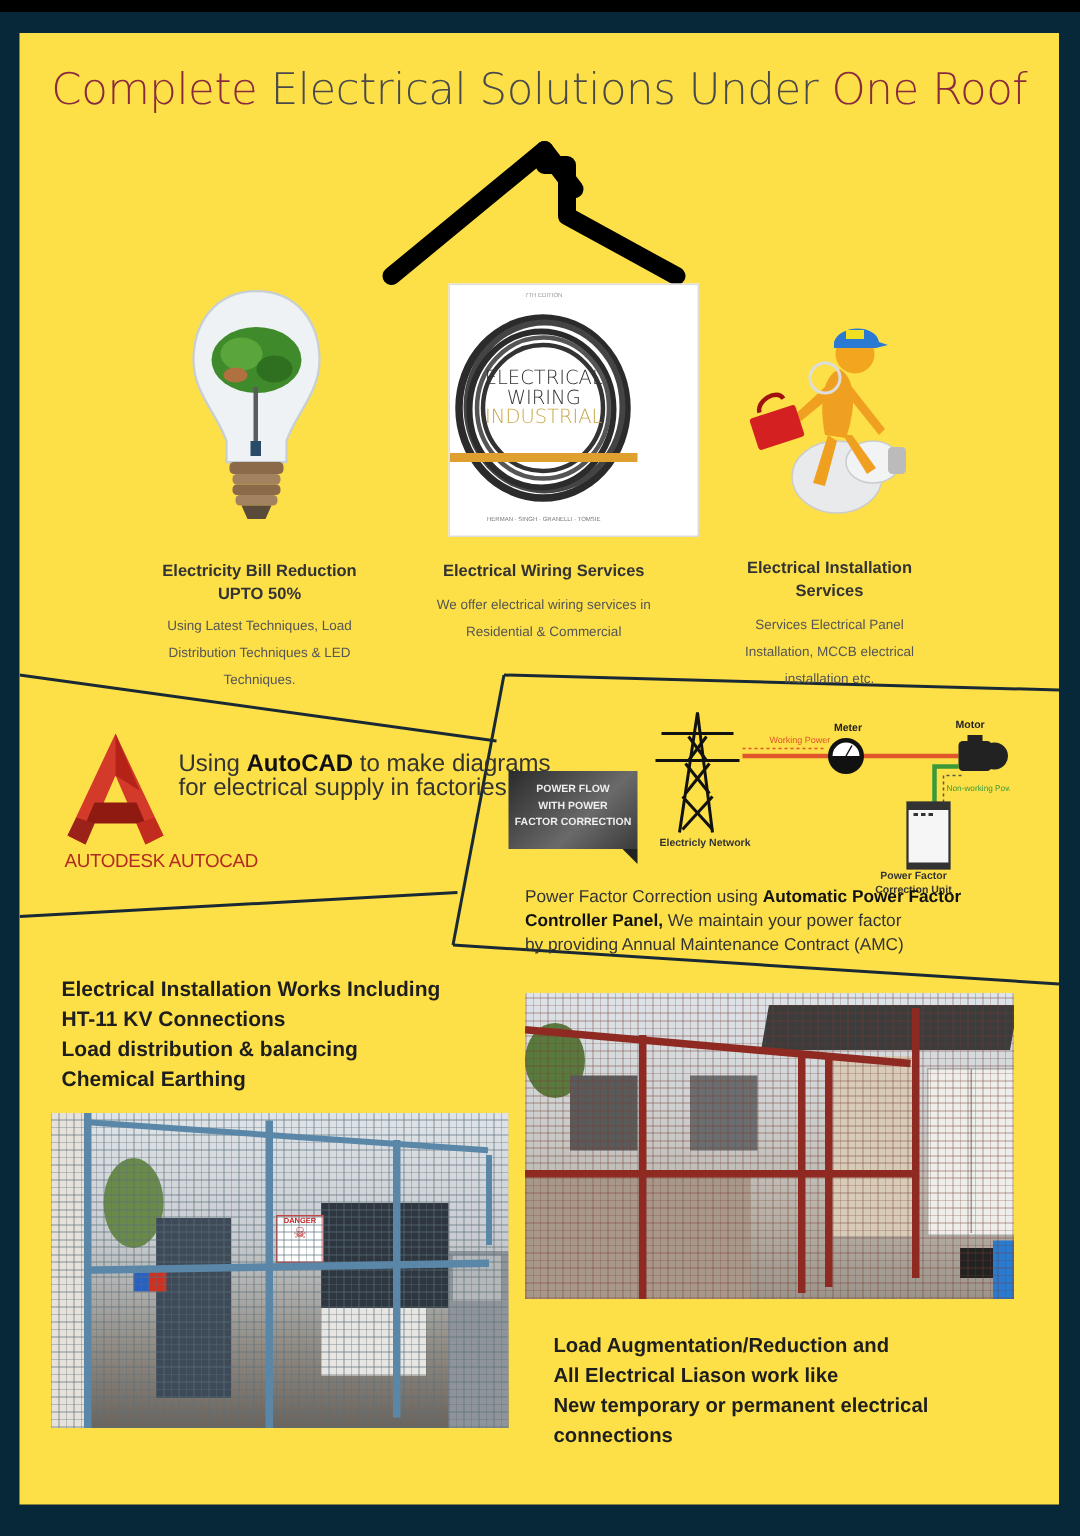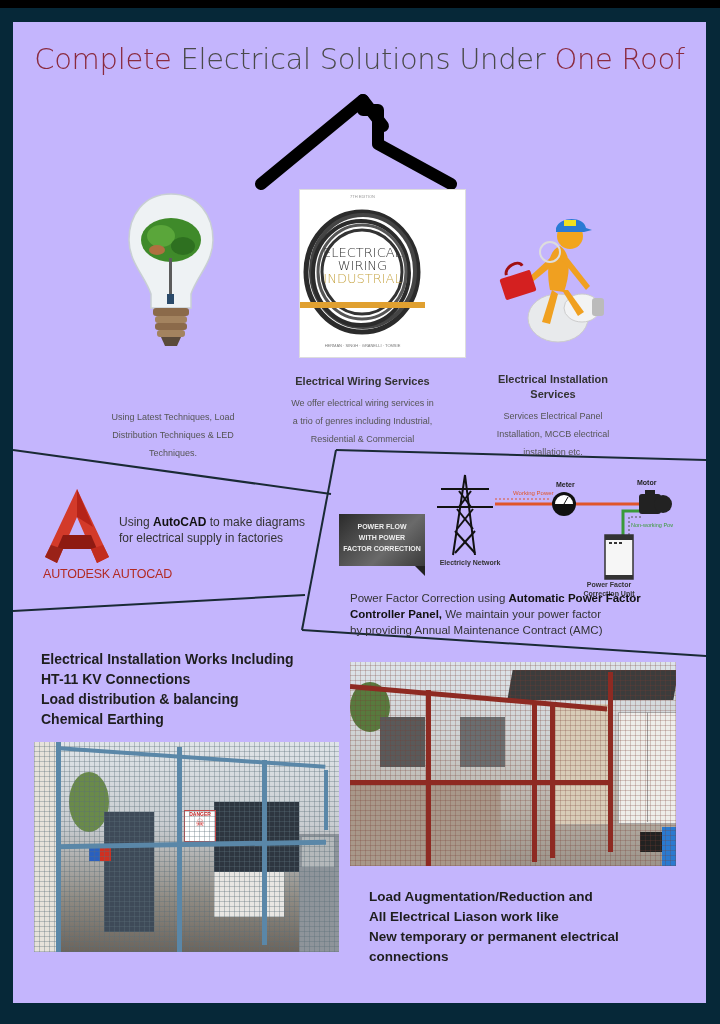--- a/index.html
+++ b/index.html
@@ -1,26 +1,26 @@
 <!DOCTYPE html>
 <html><head>
 <meta charset="utf-8">
 <style>
   html,body{margin:0;padding:0;}
   body{width:720px;height:1024px;background:#062838;position:relative;overflow:hidden;font-family:"Liberation Sans",sans-serif;}
   .topbar{position:absolute;left:0;top:0;width:720px;height:8px;background:#000;}
-  .card{position:absolute;left:13px;top:22px;width:693px;height:981px;background:#c4b5fd;overflow:hidden;}
+  .card{position:absolute;left:13px;top:22px;width:693px;height:981px;background:#fde047;overflow:hidden;}
   .title{position:absolute;left:0;top:20px;width:693px;text-align:center;font-family:"DejaVu Sans",sans-serif;font-size:29px;font-weight:300;color:#4a4a4a;letter-spacing:-0.3px;white-space:nowrap;}
   .title .accent{color:#8a2a3e;}
   .roof{position:absolute;left:240px;top:62px;width:210px;height:110px;}
   .svc-img{position:absolute;}
   .svc-title{position:absolute;text-align:center;font-size:11px;font-weight:bold;color:#333;line-height:15px;}
   .svc-desc{position:absolute;text-align:center;font-size:9px;color:#555;line-height:18px;}
   .lines{position:absolute;left:0;top:0;}
-  .autocad-text{position:absolute;left:106px;top:492px;font-size:12px;color:#333;line-height:16px;}
+  .autocad-text{position:absolute;left:106px;top:480px;font-size:16px;color:#333;line-height:16px;}
   .autocad-text b{color:#111;}
   .autodesk-label{position:absolute;left:30px;top:545px;font-size:12.5px;color:#b22a22;letter-spacing:-0.2px;}
   .pf-box{position:absolute;left:326px;top:492px;width:86px;height:52px;background:linear-gradient(135deg,#2b2b2b,#6a6a6a 60%,#3a3a3a);color:#eee;font-size:7px;text-align:center;line-height:11px;padding-top:7px;box-sizing:border-box;font-weight:bold;}
   .pf-box:after{content:"";position:absolute;right:0;bottom:-10px;border-left:10px solid transparent;border-top:10px solid #222;}
   .diag-label{position:absolute;font-size:7px;color:#333;font-weight:bold;text-align:center;line-height:9px;}
   .pf-text{position:absolute;left:337px;top:568px;font-size:11.5px;color:#333;line-height:16px;}
   .pf-text b{color:#111;}
   .works{position:absolute;left:28px;top:627px;font-size:14px;font-weight:bold;color:#1e1e1e;line-height:20px;}
   .liason{position:absolute;left:356px;top:865px;font-size:13.5px;font-weight:bold;color:#1e1e1e;line-height:20px;}
   .photo{position:absolute;overflow:hidden;}
@@ -58,20 +58,24 @@
     <ellipse cx="60" cy="56" rx="12" ry="9" fill="#2e7020"></ellipse>
     <ellipse cx="34" cy="60" rx="8" ry="5" fill="#b07040"></ellipse>
     <rect x="46" y="68" width="3" height="44" fill="#5b5b5b"></rect>
     <rect x="44" y="104" width="7" height="10" fill="#2a4a6a"></rect>
     <rect x="30" y="118" width="36" height="8" rx="3" fill="#8b6a4a"></rect>
     <rect x="32" y="126" width="32" height="7" rx="3" fill="#a3835f"></rect>
     <rect x="32" y="133" width="32" height="7" rx="3" fill="#8b6a4a"></rect>
     <rect x="34" y="140" width="28" height="7" rx="3" fill="#a3835f"></rect>
     <path d="M38,147 L58,147 L54,156 L42,156 Z" fill="#5a4a3a"></path>
   </svg>
+  <div class="svc-title" style="left:75px;top:352px;width:170px;">
+    <div>Electricity Bill Reduction</div>
+    <div>UPTO 50%</div>
+  </div>
   <div class="svc-desc" style="left:75px;top:386px;width:170px;">
     <div>Using Latest Techniques, Load</div>
     <div>Distribution Techniques &amp; LED</div>
     <div>Techniques.</div>
   </div>
 
   <div class="svc-img" style="left:286px;top:167px;width:125px;height:167px;border:1px solid #ddd;background:#fff;padding-left:40px;">
     <div style="position:absolute;left:0;top:4px;width:125px;text-align:center;font-size:4px;color:#999;">7TH EDITION</div>
     <svg style="position:absolute;left:2px;top:14px;" width="121" height="132" viewBox="0 0 121 132">
       <g fill="none" stroke="#2b2b2b">
@@ -88,21 +92,20 @@
       <div style="color:#c8a84a;">INDUSTRIAL</div>
     </div>
     <div style="position:absolute;left:0;top:112px;width:125px;height:6px;background:#e0a030;"></div>
     <div style="position:absolute;left:0;top:153px;width:125px;text-align:center;font-size:4px;color:#777;">HERMAN · SINGH · GRANELLI · TOMSIE</div>
   </div>
   <div class="svc-title" style="left:262px;top:352px;width:175px;">
     <div>Electrical Wiring Services</div>
   </div>
   <div class="svc-desc" style="left:262px;top:372px;width:175px;">
     <div>We offer electrical wiring services in</div>
-    <div>a trio of genres including Industrial,</div>
     <div>Residential &amp; Commercial</div>
   </div>
 
   <svg class="svc-img" style="left:475px;top:188px;" width="130" height="140" viewBox="0 0 130 140">
     <ellipse cx="70" cy="108" rx="30" ry="24" fill="#e8eaec" stroke="#ccc"></ellipse>
     <ellipse cx="94" cy="98" rx="18" ry="14" fill="#f2f3f4" stroke="#ccc"></ellipse>
     <rect x="104" y="88" width="12" height="18" rx="3" fill="#bbb"></rect>
     <path d="M72,36 C60,40 58,60 62,80 L76,82 C82,64 84,44 72,36 Z" fill="#f0a020"></path>
     <circle cx="82" cy="26" r="13" fill="#f2a51e"></circle>
     <path d="M68,18 C72,6 96,6 98,18 L104,20 L96,22 L68,22 Z" fill="#2a7ad4"></path>

